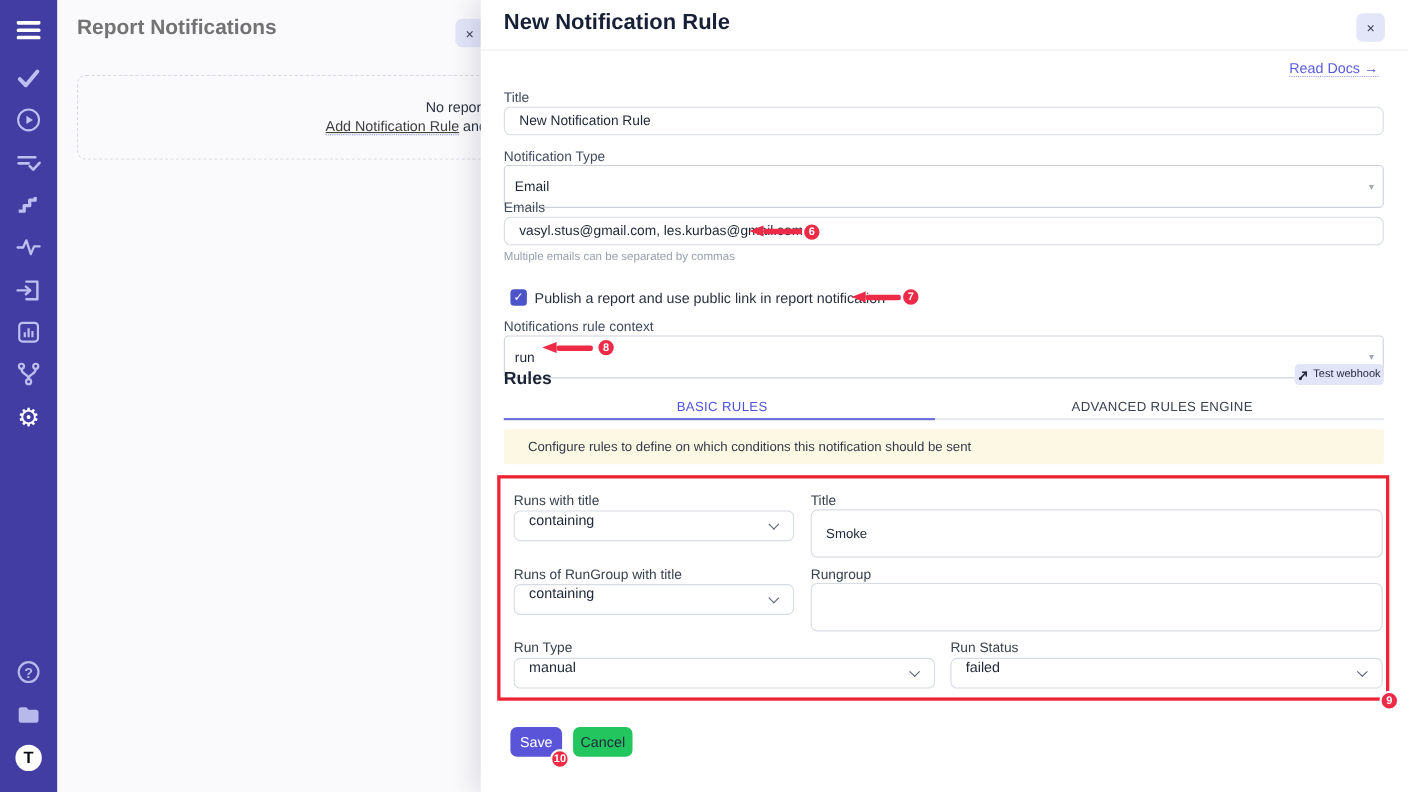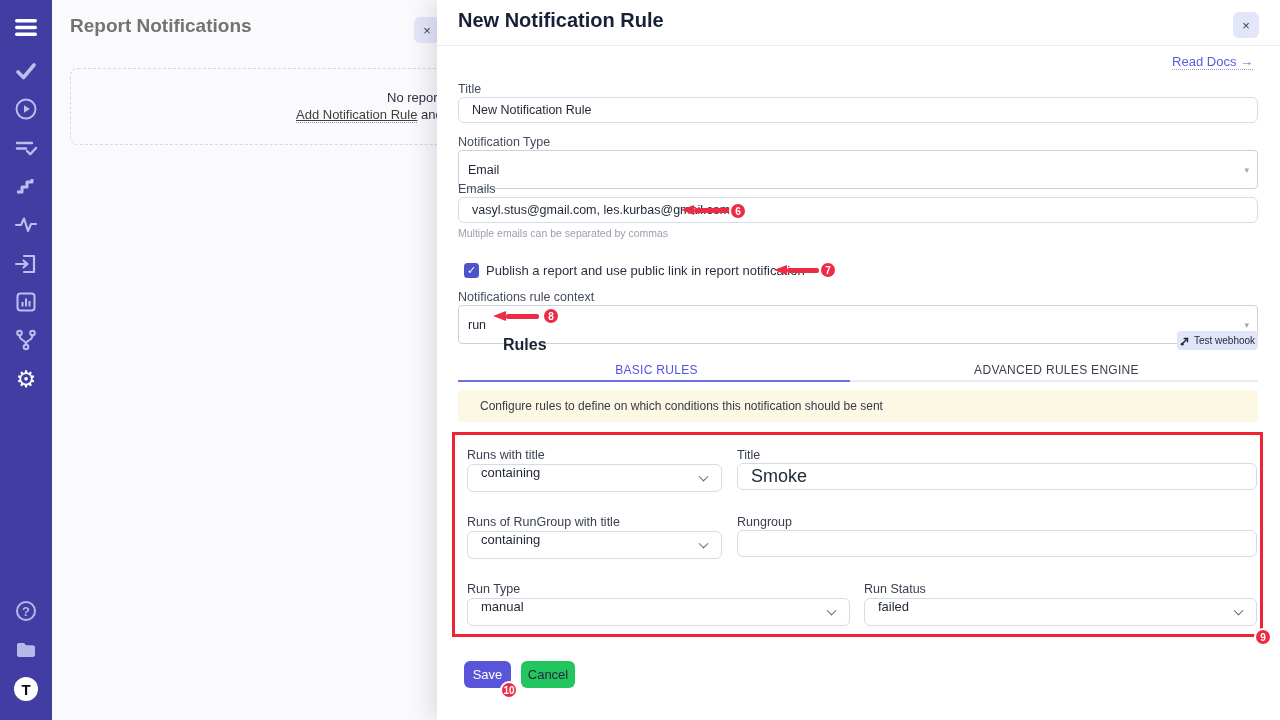--- a/index.html
+++ b/index.html
@@ -34,35 +34,35 @@
   .f-label { position:absolute; left:21px; font-size:12.5px; color:#434c5e; }
   .f-input { position:absolute; left:21px; width:800px; height:26px; border:1px solid #d7dbe4; border-radius:6px; background:#fff; font-size:12.5px; color:#1e2636; display:flex; align-items:center; padding-left:13px; }
   .f-select { position:absolute; left:21px; width:800px; height:39px; border:1px solid #ccd1da; border-radius:4px; background:#fff; font-size:12.5px; color:#1e2636; display:flex; align-items:center; padding-left:9px; cursor:pointer; }
   .native-arrow { position:absolute; right:8px; top:50%; transform:translateY(-50%); color:#a2a7b3; font-size:9px; line-height:1; }
   .native-arrow::before { content:"▾"; }
   .f-help { position:absolute; left:21px; font-size:10.5px; color:#98a0af; }
 
   .cb-box { position:absolute; left:27px; top:263px; width:15px; height:15px; background:#4d53c8; border-radius:3.5px; color:#fff; font-size:11px; display:flex; align-items:center; justify-content:center; cursor:pointer; }
   .cb-label { position:absolute; left:49px; top:263px; font-size:13px; color:#2a3040; }
 
-  .rules-h { position:absolute; left:21px; top:336px; font-size:16px; font-weight:800; color:#1b2334;margin-left:45px; }
+  .rules-h { position:absolute; left:21px; top:336px; font-size:16px; font-weight:800; color:#1b2334; }
   .webhook-btn { position:absolute; left:740px; top:331px; width:81px; height:19px; background:#e2e4f8; border-radius:4px; display:flex; align-items:center; justify-content:center; gap:4px; font-size:10px; color:#1f2738; cursor:pointer; }
 
   .tab { position:absolute; top:363px; font-size:12px; letter-spacing:.3px; text-align:center; cursor:pointer; }
   .tab-active { left:21px; width:397px; color:#4f52e0; }
   .tab-idle   { left:418px; width:403px; color:#39404f; }
   .tab-track  { position:absolute; left:21px; top:380px; width:800px; height:2px; background:#e8ebf0; }
   .tab-ind    { position:absolute; left:21px; top:380px; width:392px; height:2px; background:#6f72dd; }
 
   .banner { position:absolute; left:21px; top:390px; width:800px; height:32px; background:#fcf8e4; border-radius:2px; font-size:12px; color:#333a49; display:flex; align-items:center; padding-left:22px; }
 
   .redbox { position:absolute; left:15px; top:432px; width:811px; height:205px; border:3px solid #ee2334; z-index:6; }
   .rb-label { position:absolute; font-size:12.5px; color:#39414f; }
   .rb-select { position:absolute; height:28px; border:1px solid #d7dbe4; border-radius:6px; background:#fff; font-size:13px; color:#222a3a; display:flex; padding-left:13px; cursor:pointer; }
-  .rb-input { position:absolute; height:27px; border:1px solid #d7dbe4; border-radius:6px; background:#fff; font-size:18px; color:#222a3a; display:flex; align-items:center; padding-left:13px; }
+  .rb-input { position:absolute; height:44px; border:1px solid #d7dbe4; border-radius:6px; background:#fff; font-size:12px; color:#222a3a; display:flex; align-items:center; padding-left:13px; }
   .chev { position:absolute; right:14px; top:50%; width:7px; height:7px; border-right:1.6px solid #5b6374; border-bottom:1.6px solid #5b6374; transform:translateY(-70%) rotate(45deg); }
 
   .save-btn { position:absolute; left:27px; top:661px; width:47px; height:27px; background:#5a55d8; border-radius:6px; color:#fff; font-size:13px; display:flex; align-items:center; justify-content:center; cursor:pointer; }
   .cancel-btn { position:absolute; left:84px; top:661px; width:54px; height:27px; background:#22c55e; border-radius:6px; color:#222a3c; font-size:13px; display:flex; align-items:center; justify-content:center; cursor:pointer; }
 
   
   .ann { position:absolute; z-index:20; }
   .ann-arrow { display:flex; align-items:center; }
   .ann-arrow .head { width:0; height:0; border-top:5.5px solid transparent; border-bottom:5.5px solid transparent; border-right:13px solid #ee2b46; }
   .ann-arrow .bar { height:5px; background:#ee2b46; border-radius:2px; }

